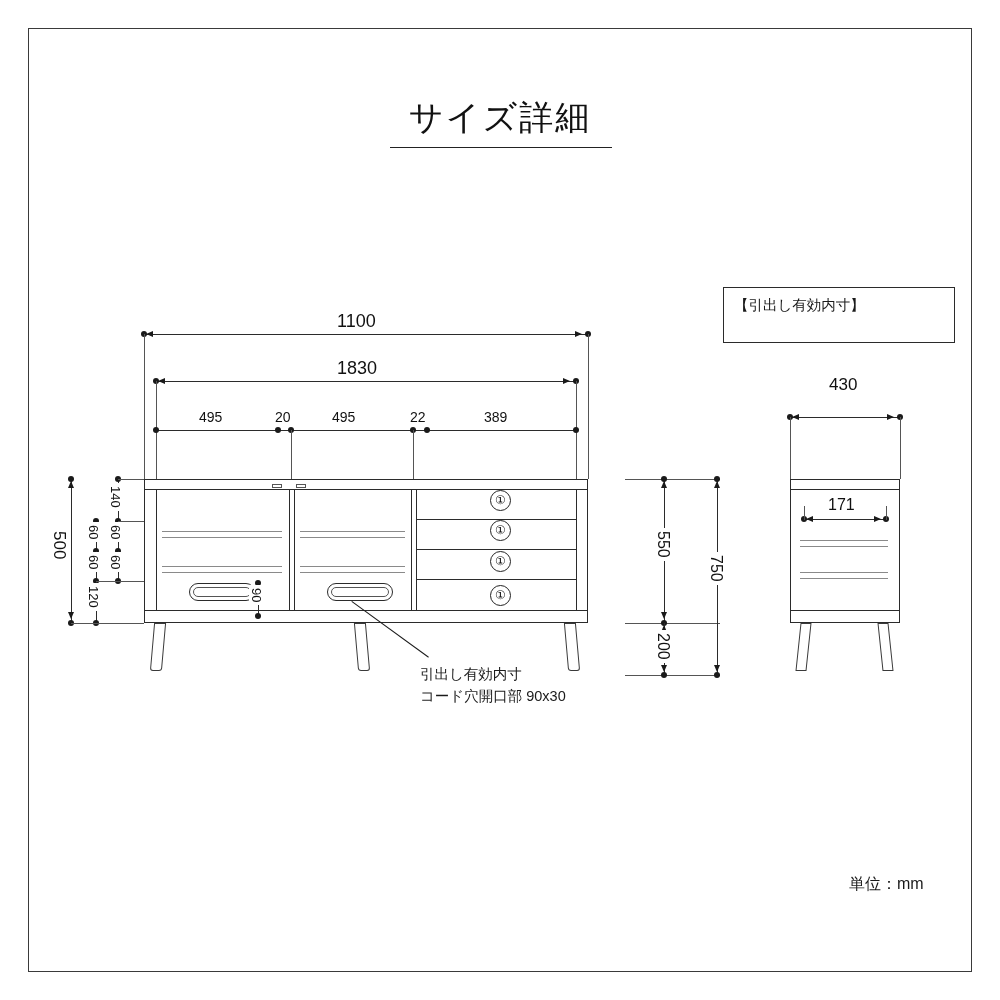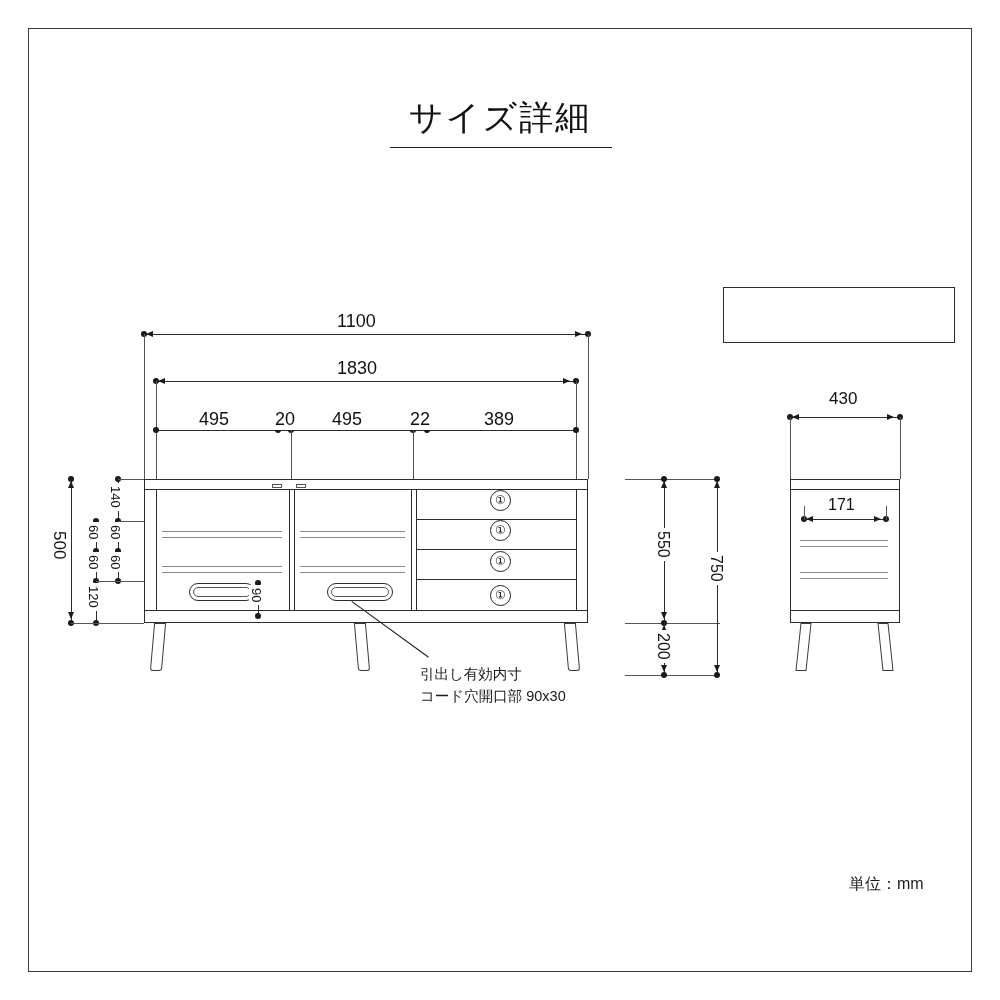--- a/index.html
+++ b/index.html
@@ -49,21 +49,21 @@
   .hline.thin { background: #555; }
   .vline.thin { background: #555; }
   .dot {
     position: absolute;
     width: 6px; height: 6px;
     border-radius: 50%;
     background: #1a1a1a;
   }
   .dimtext {
     position: absolute;
-    font-size: 18px;
+    font-size: 14px;
     background: #fff;
     padding: 0 3px;
     white-space: nowrap;
     color: #111;
   }
   .dimtext.vert {
     writing-mode: vertical-rl;
     text-orientation: mixed;
     padding: 3px 0;
   }
@@ -148,20 +148,21 @@
 </style>
 </head>
 <body>
 
 <div class="page-frame"></div>
 
 <div class="title">サイズ詳細</div>
 <div class="title-underline"></div>
 
 <div class="note-box" style="left:723px; top:287px; width:232px; height:56px;">
+  <div>【引出し有効内寸】</div>
 </div>
 
 <div>
 
   <div class="hline" style="left:144px; top:334px; width:444px;"></div>
   <div class="dot" style="left:141px; top:331px;"></div>
   <div class="dot" style="left:585px; top:331px;"></div>
   <div class="arrow-l" style="left:146px; top:330.5px;"></div>
   <div class="arrow-r" style="left:575px; top:330.5px;"></div>
   <div class="dimtext" style="left:334px; top:311px; font-size:18px;">1100</div>
@@ -316,21 +317,21 @@
   <div class="dimtext vert" style="left:707px; top:552px; font-size:16px;">750</div>
 </div>
 
 <div>
 
   <div class="hline" style="left:790px; top:417px; width:110px;"></div>
   <div class="dot" style="left:787px; top:414px;"></div>
   <div class="dot" style="left:897px; top:414px;"></div>
   <div class="arrow-l" style="left:792px; top:413.5px;"></div>
   <div class="arrow-r" style="left:887px; top:413.5px;"></div>
-  <div class="dimtext" style="left:826px; top:389px; font-size:17px;">430</div>
+  <div class="dimtext" style="left:826px; top:375px; font-size:17px;">430</div>
   <div class="vline thin" style="left:790px; top:417px; height:62px;"></div>
   <div class="vline thin" style="left:900px; top:417px; height:62px;"></div>
 
   <div class="hline" style="left:804px; top:519px; width:82px;"></div>
   <div class="dot" style="left:801px; top:516px;"></div>
   <div class="dot" style="left:883px; top:516px;"></div>
   <div class="arrow-l" style="left:806px; top:515.5px;"></div>
   <div class="arrow-r" style="left:874px; top:515.5px;"></div>
   <div class="dimtext" style="left:825px; top:496px; font-size:16px;">171</div>
   <div class="vline thin" style="left:804px; top:506px; height:14px;"></div>

